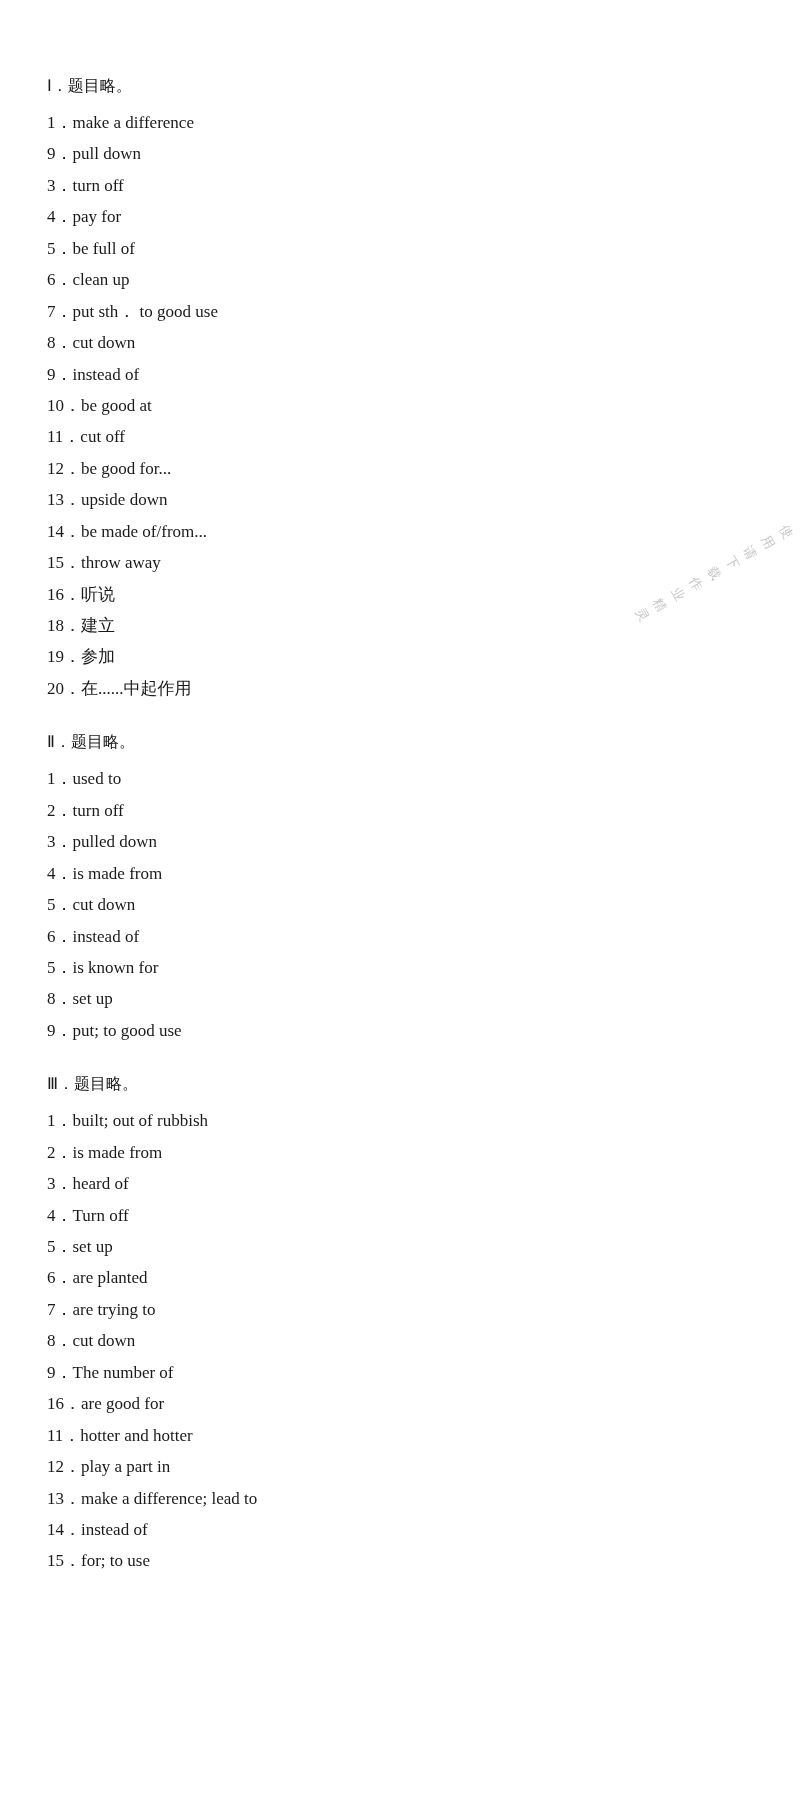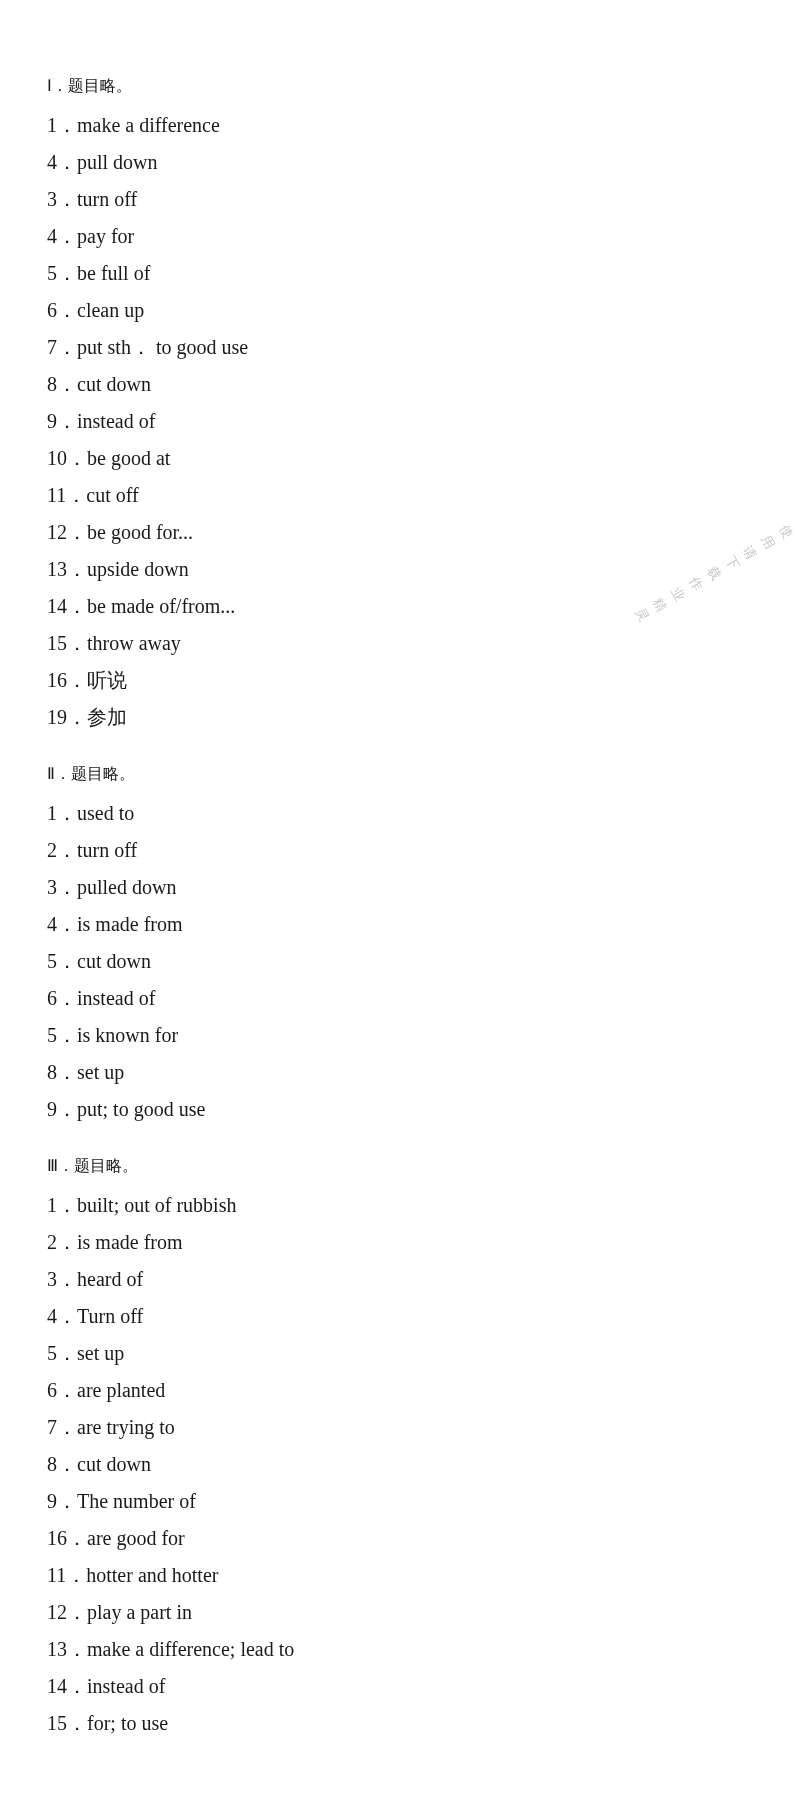--- a/index.html
+++ b/index.html
@@ -21,21 +21,21 @@
       margin-bottom: 28px;
     }
     .section-title {
       font-size: 16px;
       font-weight: normal;
       margin-bottom: 10px;
       margin-top: 16px;
     }
     .item {
       line-height: 1.85;
-      font-size: 20px;
+      font-size: 17px;
     }
     .watermark {
       position: absolute;
       top: 480px;
       right: 80px;
       transform: rotate(60deg);
       font-size: 13px;
       color: rgba(150, 150, 150, 0.55);
       white-space: nowrap;
       line-height: 1.6;
@@ -48,36 +48,38 @@
 <body>
 
 <div class="watermark">
   使<br>用<br>请<br>下<br>载<br>作<br>业<br>精<br>灵
 </div>
 
 <div id="content">
     <div class="section">
       <div class="section-title">Ⅰ．题目略。</div>
       <div class="item">1．make a difference</div>
-      <div class="item">4．pull down</div>
+      <div class="item">9．pull down</div>
       <div class="item">3．turn off</div>
       <div class="item">4．pay for</div>
       <div class="item">5．be full of</div>
       <div class="item">6．clean up</div>
       <div class="item">7．put sth． to good use</div>
       <div class="item">8．cut down</div>
       <div class="item">9．instead of</div>
       <div class="item">10．be good at</div>
       <div class="item">11．cut off</div>
       <div class="item">12．be good for...</div>
       <div class="item">13．upside down</div>
       <div class="item">14．be made of/from...</div>
       <div class="item">15．throw away</div>
       <div class="item">16．听说</div>
+      <div class="item">18．建立</div>
       <div class="item">19．参加</div>
+      <div class="item">20．在......中起作用</div>
     </div>
     <div class="section">
       <div class="section-title">Ⅱ．题目略。</div>
       <div class="item">1．used to</div>
       <div class="item">2．turn off</div>
       <div class="item">3．pulled down</div>
       <div class="item">4．is made from</div>
       <div class="item">5．cut down</div>
       <div class="item">6．instead of</div>
       <div class="item">5．is known for</div>

